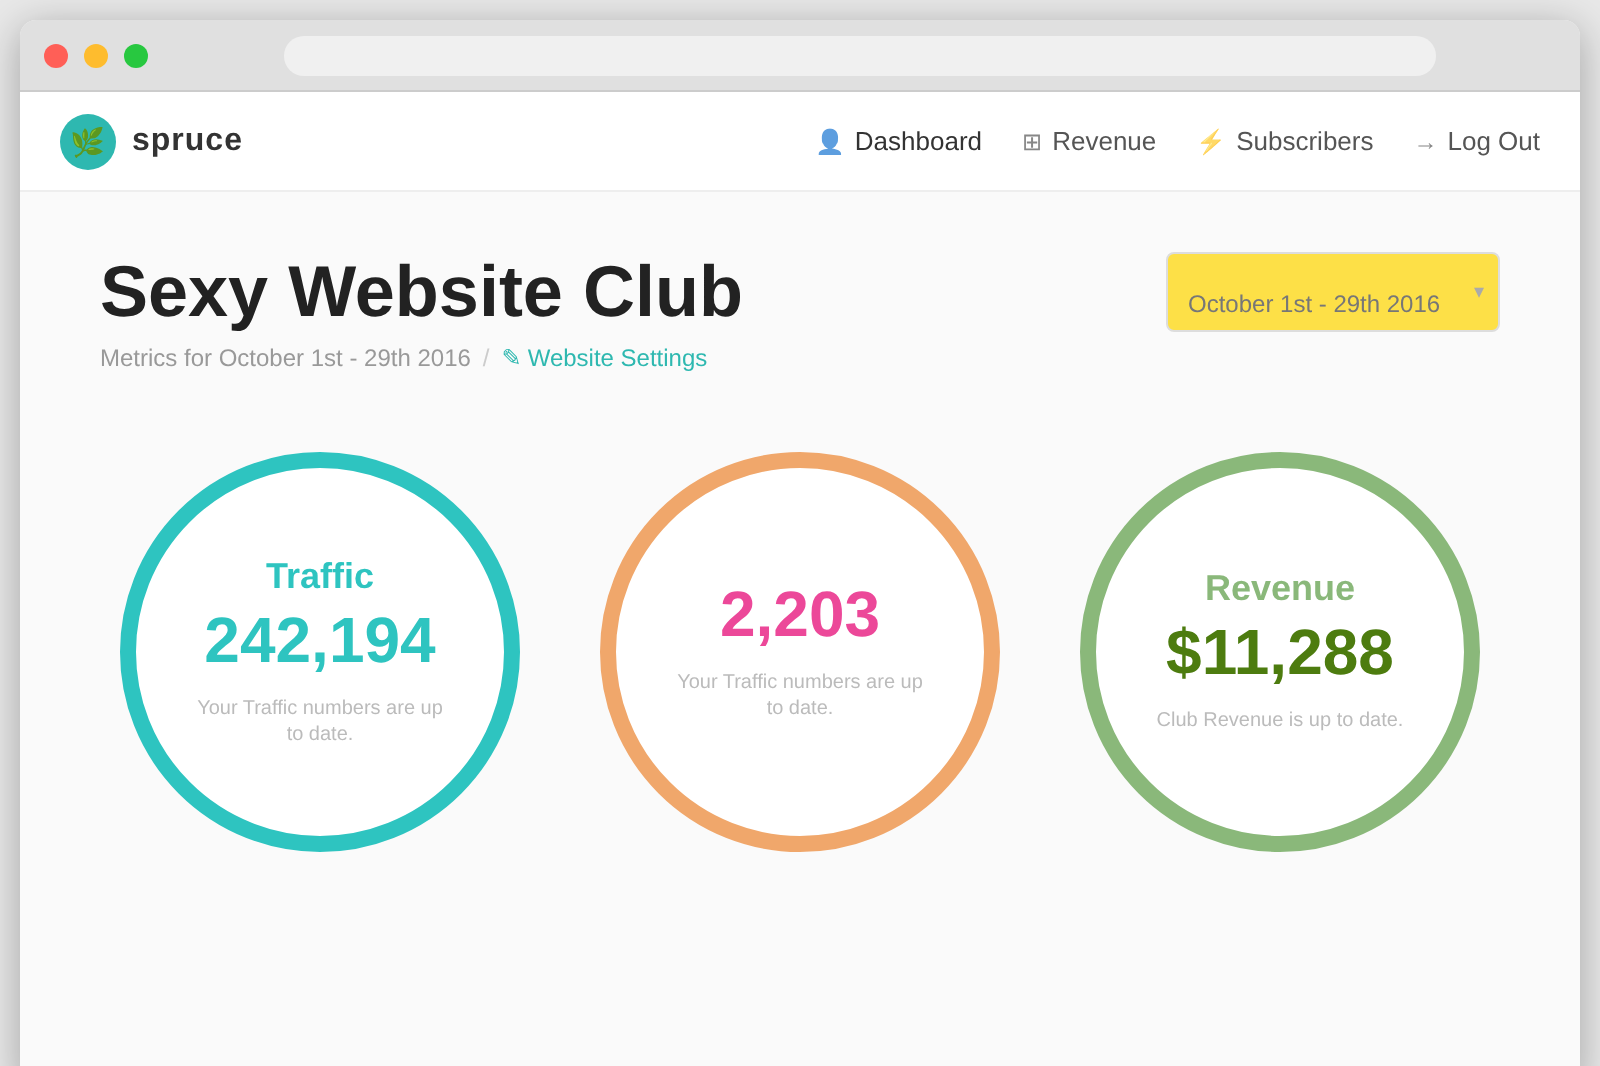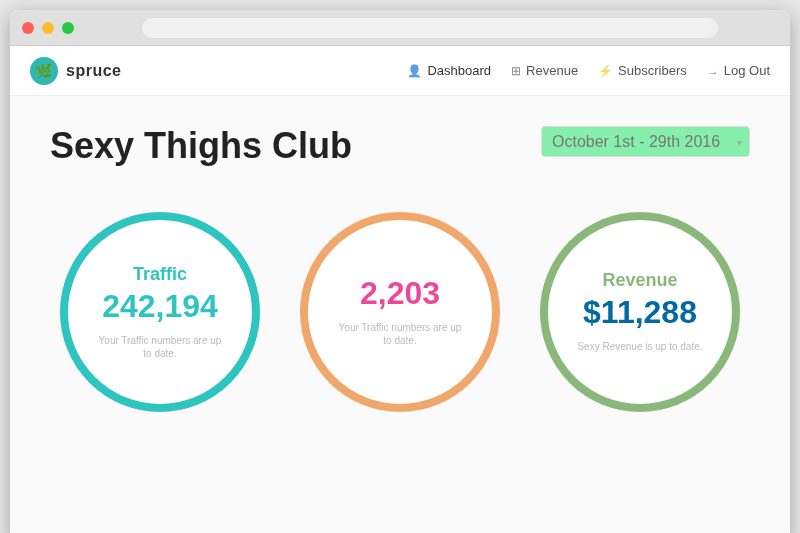--- a/index.html
+++ b/index.html
@@ -184,25 +184,25 @@
       cursor: pointer;
       min-width: 160px;
       position: relative;
     }
 
     .dropdown-wrapper {
       position: relative;
     }
 
     .dropdown-wrapper select {
-      background: #86efac;
+      background: #fde047;
       border: 1px solid #ddd;
       border-radius: 4px;
-      padding: 6px 28px 6px 10px;
-      font-size: 16px;
+      padding: 18px 28px 6px 10px;
+      font-size: 12px;
       color: #777;
       appearance: none;
       cursor: pointer;
       min-width: 160px;
     }
 
     .dropdown-arrow {
       position: absolute;
       right: 8px;
       top: 50%;
@@ -259,21 +259,21 @@
     .metric-value {
       font-size: 32px;
       font-weight: 800;
       line-height: 1.1;
       margin-bottom: 10px;
       text-align: right;
     }
 
     .metric-circle.traffic .metric-value { color: #2ec4c0; }
     .metric-circle.subscribers .metric-value { color: #ec4899; }
-    .metric-circle.revenue .metric-value { color: #0369a1; }
+    .metric-circle.revenue .metric-value { color: #4d7c0f; }
 
     .metric-note {
       font-size: 10px;
       color: #bbb;
       max-width: 130px;
       line-height: 1.3;
     }
   </style>
 </head>
 <body>
@@ -311,21 +311,29 @@
           <span class="nav-icon">→</span>
           <span>Log Out</span>
         </a>
       </div>
     </nav>
 
     <div class="main-content">
 
       <div class="page-header">
         <div class="page-title-area">
-          <h1 class="page-title">Sexy Thighs Club</h1>
+          <h1 class="page-title">Sexy Website Club</h1>
+          <div class="page-subtitle">
+            <span>Metrics for October 1st - 29th 2016</span>
+            <span class="subtitle-divider">/</span>
+            <a class="website-settings-link">
+              <span>✎</span>
+              <span>Website Settings</span>
+            </a>
+          </div>
         </div>
         <div class="header-right">
           <div class="dropdown-wrapper">
             <select class="date-dropdown">
               <option>October 1st - 29th 2016</option>
               <option>September 2016</option>
               <option>August 2016</option>
             </select>
             <span class="dropdown-arrow">▾</span>
           </div>
@@ -341,19 +349,19 @@
         </div>
 
         <div class="metric-circle subscribers">
           <div class="metric-value">2,203</div>
           <div class="metric-note">Your Traffic numbers are up to date.</div>
         </div>
 
         <div class="metric-circle revenue">
           <div class="metric-label">Revenue</div>
           <div class="metric-value">$11,288</div>
-          <div class="metric-note">Sexy Revenue is up to date.</div>
+          <div class="metric-note">Club Revenue is up to date.</div>
         </div>
 
       </div>
     </div>
   </div>
 </div>
 
 </body></html>

